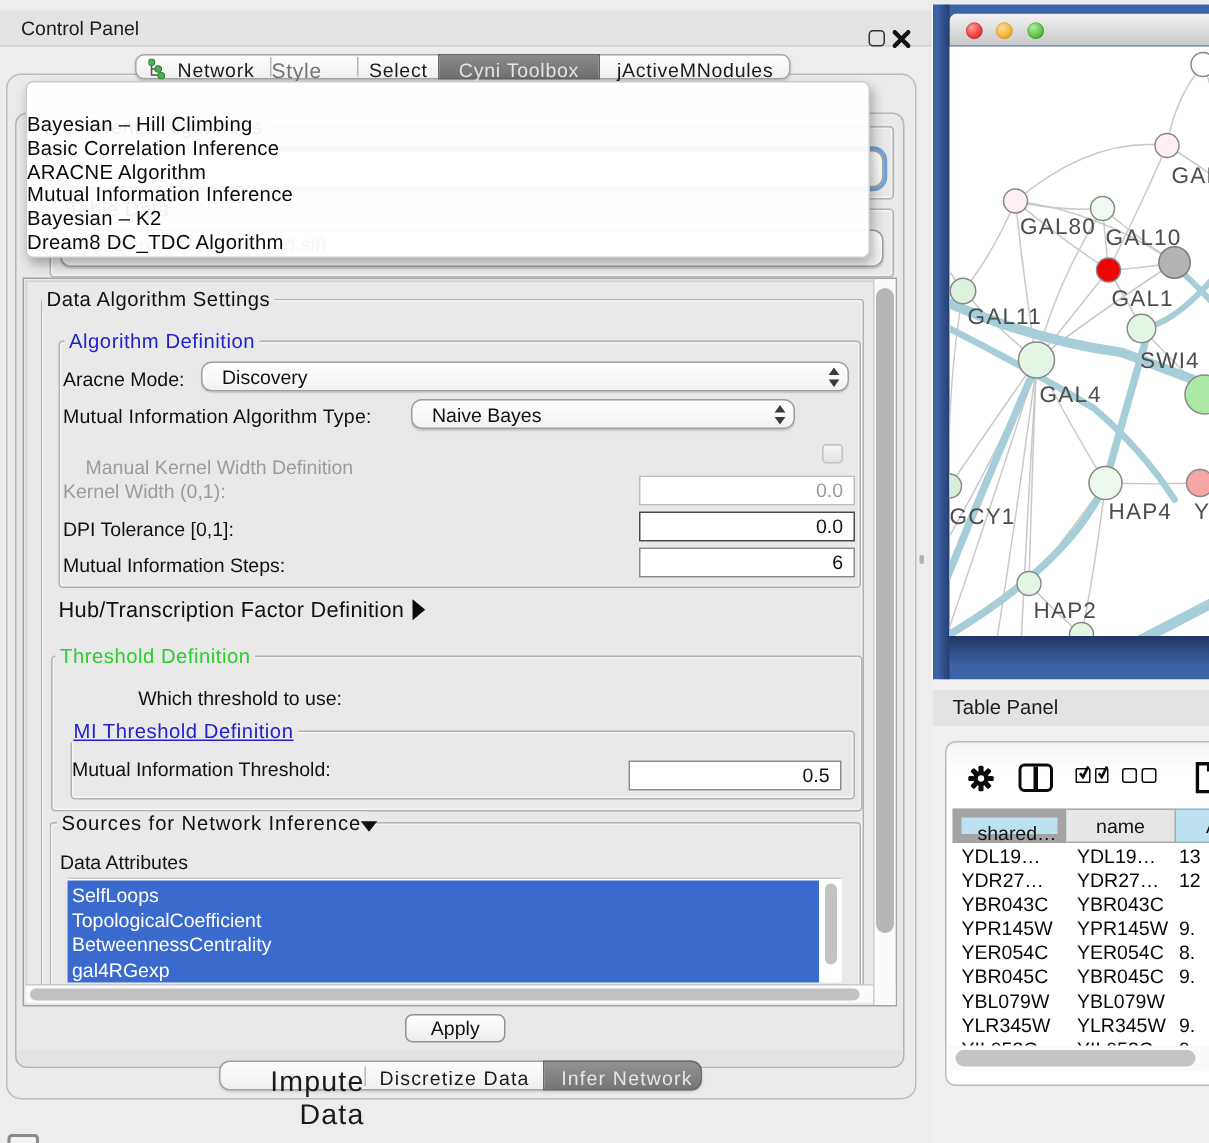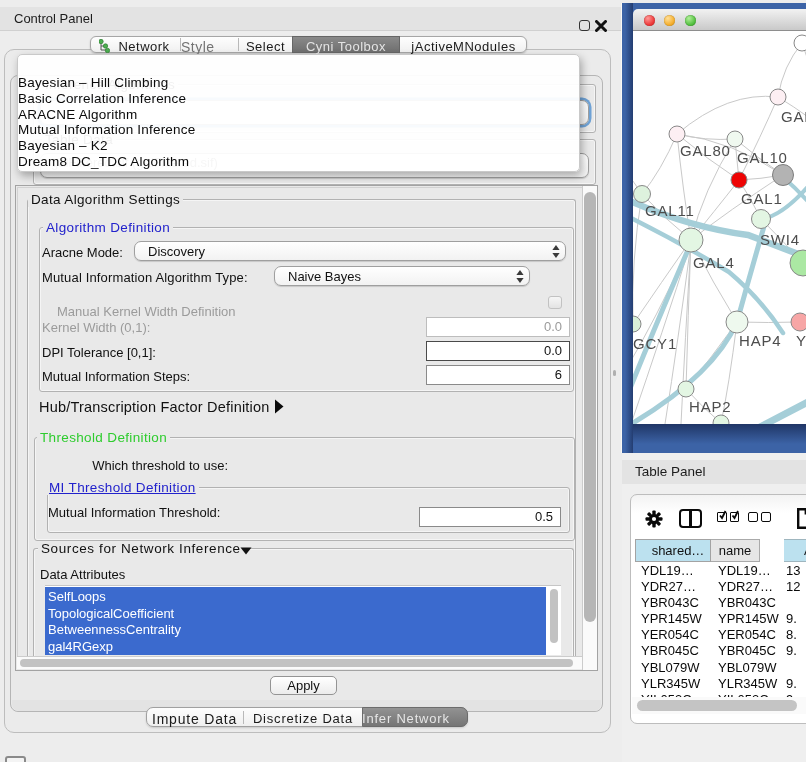--- a/index.html
+++ b/index.html
@@ -134,23 +134,23 @@
   <div class="abs" style="left:582px;top:186px;width:15px;height:484px;background:#fafafa;border-left:1px solid #ccc;"></div>
   <div class="abs" style="left:584px;top:192px;width:12px;height:430px;background:#b6b6b6;border-radius:6px;"></div>
 
   <div class="abs" style="left:12px;top:700px;width:589px;height:11px;background:#e3e3e3;border-radius:0 0 7px 7px;"></div>
 
   <div class="abs" style="left:270px;top:676px;width:67px;height:19px;background:linear-gradient(#ffffff,#ececec);border:1px solid #949494;border-radius:5px;text-align:center;font-size:13px;color:#111;line-height:17px;">Apply</div>
 
   <div class="abs" style="left:146px;top:707px;width:322px;height:20px;background:linear-gradient(#fdfdfd,#efefef);border:1px solid #a0a0a0;border-radius:7px;box-shadow:0 1px 2px rgba(0,0,0,0.15);"></div>
   <div class="abs" style="left:362px;top:707px;width:106px;height:20px;background:linear-gradient(#929292,#757575);border:1px solid #6b6b6b;border-radius:0 7px 7px 0;"></div>
   <div class="abs" style="left:243px;top:711px;width:1px;height:13px;background:#b9b9b9;"></div>
-  <div class="abs b" style="left:146px;top:711px;width:97px;text-align:center;font-size:14px;color:#1a1a1a;letter-spacing:0.8px;">Impute Data</div>
+  <div class="abs b" style="left:146px;top:711px;width:97px;text-align:right;font-size:19px;color:#1a1a1a;letter-spacing:0.8px;">Impute Data</div>
   <div class="abs b" style="left:244px;top:711px;width:118px;text-align:center;font-size:13px;color:#1a1a1a;letter-spacing:0.8px;">Discretize Data</div>
-  <div class="abs" style="left:362px;top:711px;width:112px;text-align:left;font-size:13px;color:#e6e6e6;letter-spacing:0.8px;">Infer Network</div>
+  <div class="abs" style="left:362px;top:711px;width:112px;text-align:center;font-size:13px;color:#e6e6e6;letter-spacing:0.8px;">Infer Network</div>
 
   <div class="abs" style="left:17px;top:54px;width:563px;height:118px;background:rgba(255,255,255,0.94);border:1px solid #c9c9c9;border-radius:5px;box-shadow:2px 4px 8px rgba(0,0,0,0.3);"></div>
   <div class="abs" style="left:18px;top:75px;font-size:13.5px;color:#0a0a0a;line-height:15.8px;letter-spacing:0.2px;">Bayesian – Hill Climbing<br>Basic Correlation Inference<br><span class="b">ARACNE Algorithm</span><br>Mutual Information Inference<br>Bayesian – K2<br>Dream8 DC_TDC Algorithm</div>
 
   <div class="abs" style="left:5px;top:756px;width:21px;height:14px;background:#f4f4f4;border:2px solid #8a8a8a;border-radius:3px;"></div>
 </div>
 
 <div class="abs" style="left:613px;top:370px;width:3px;height:6px;background:#b0b0b0;border-radius:1.5px;"></div>
 <div class="abs" style="left:621px;top:3px;width:1px;height:450px;background:#faf8f4;"></div>
 <div class="abs" style="left:622px;top:3px;width:184px;height:450px;background:#3c63a6;"></div>
@@ -273,22 +273,22 @@
       <path d="M3 7.5 L5 10 L8.5 3" stroke="#0a0a0a" stroke-width="1.8" fill="none"></path>
       <path d="M15.5 7.5 L17.5 10 L21 3" stroke="#0a0a0a" stroke-width="1.8" fill="none"></path>
     </svg>
   <div class="abs" style="left:126px;top:59px;width:9.5px;height:9.5px;border:1.6px solid #0a0a0a;border-radius:2px;"></div>
   <div class="abs" style="left:139px;top:59px;width:9.5px;height:9.5px;border:1.6px solid #0a0a0a;border-radius:2px;"></div>
   <svg class="abs" style="left:175px;top:55px;" width="14" height="21" viewBox="0 0 14 21">
       <path d="M1.2 1.2 L8.5 1.2 L12.8 5.5 L12.8 19.8 L1.2 19.8 Z" fill="#fff" stroke="#0a0a0a" stroke-width="2.4"></path>
       <path d="M8.5 1.2 L8.5 5.5 L12.8 5.5" fill="none" stroke="#0a0a0a" stroke-width="1.8"></path>
     </svg>
 
-  <div class="abs" style="left:13px;top:86px;width:76px;height:23px;background:#bce1ef;border:1px solid #a3a3a3;font-size:13px;color:#111;text-align:center;line-height:21px;padding-left:10px;">shared…</div>
-  <div class="abs" style="left:89px;top:86px;width:49px;height:23px;background:#e6e6e6;border:1px solid #aaa;border-left:none;font-size:13px;color:#111;text-align:center;line-height:21px;">name</div>
+  <div class="abs" style="left:13px;top:86px;width:76px;height:23px;background:#bce1ef;border:6px solid #a3a3a3;font-size:13px;color:#111;text-align:center;line-height:21px;padding-left:10px;">shared…</div>
+  <div class="abs" style="left:89px;top:86px;width:73px;height:23px;background:#e6e6e6;border:1px solid #aaa;border-left:none;font-size:13px;color:#111;text-align:center;line-height:21px;">name</div>
   <div class="abs" style="left:162px;top:86px;width:46px;height:23px;background:#bce1ef;border:1px solid #9fb6bf;border-left:none;font-size:13px;color:#111;line-height:21px;padding-left:20px;overflow:hidden;">AvgSP</div>
 
   <div class="abs" style="left:19px;top:110px;width:80px;font-size:13px;color:#0a0a0a;line-height:16.1px;">YDL19…<br>YDR27…<br>YBR043C<br>YPR145W<br>YER054C<br>YBR045C<br>YBL079W<br>YLR345W<br>YIL053C</div>
   <div class="abs" style="left:96px;top:110px;width:80px;font-size:13px;color:#0a0a0a;line-height:16.1px;">YDL19…<br>YDR27…<br>YBR043C<br>YPR145W<br>YER054C<br>YBR045C<br>YBL079W<br>YLR345W<br>YIL053C</div>
   <div class="abs" style="left:164px;top:110px;width:40px;font-size:13px;color:#0a0a0a;line-height:16.1px;">13<br>12<br>&nbsp;<br>9.<br>8.<br>9.<br>&nbsp;<br>9.<br>9.</div>
 
   <div class="abs" style="left:10px;top:244px;width:196px;height:17px;background:#fafafa;"></div>
   <div class="abs" style="left:15px;top:247px;width:160px;height:11px;background:#c4c4c4;border-radius:6px;"></div>
 </div>
 

